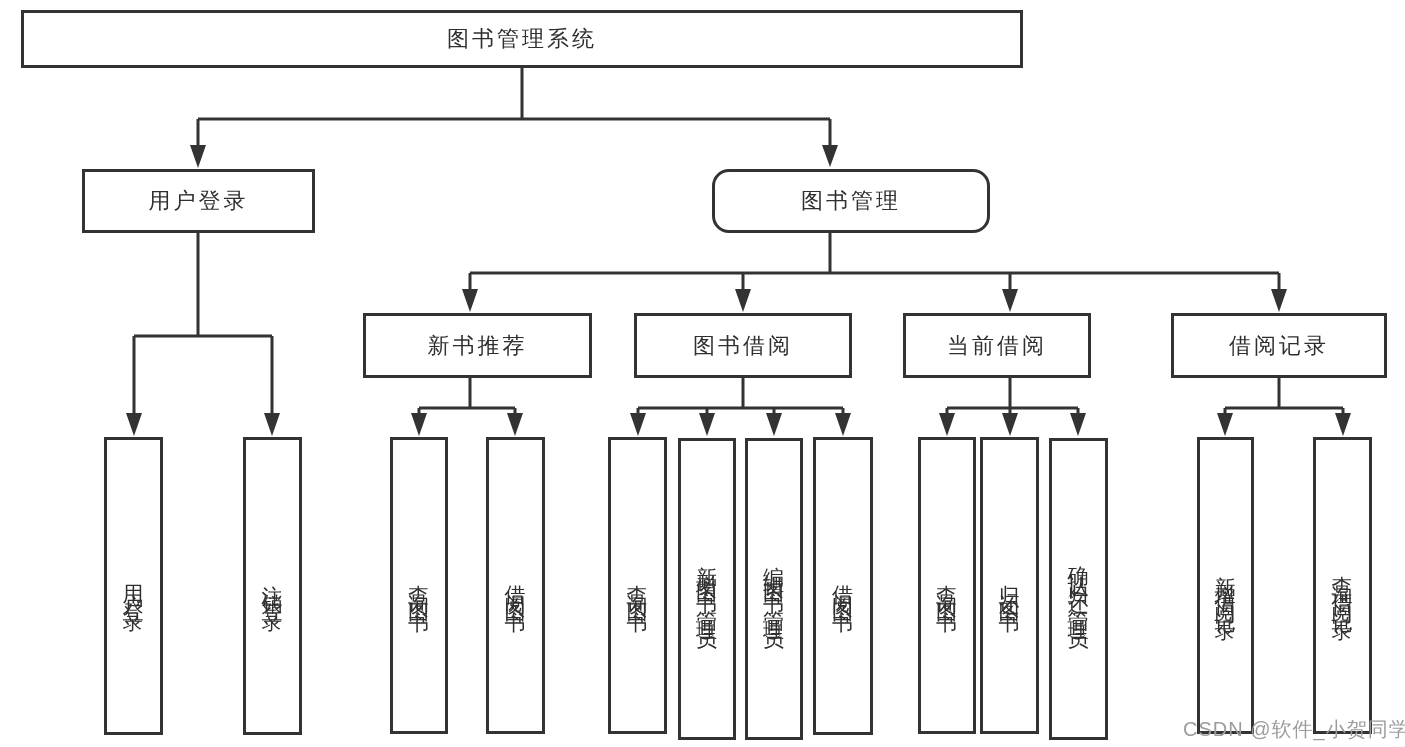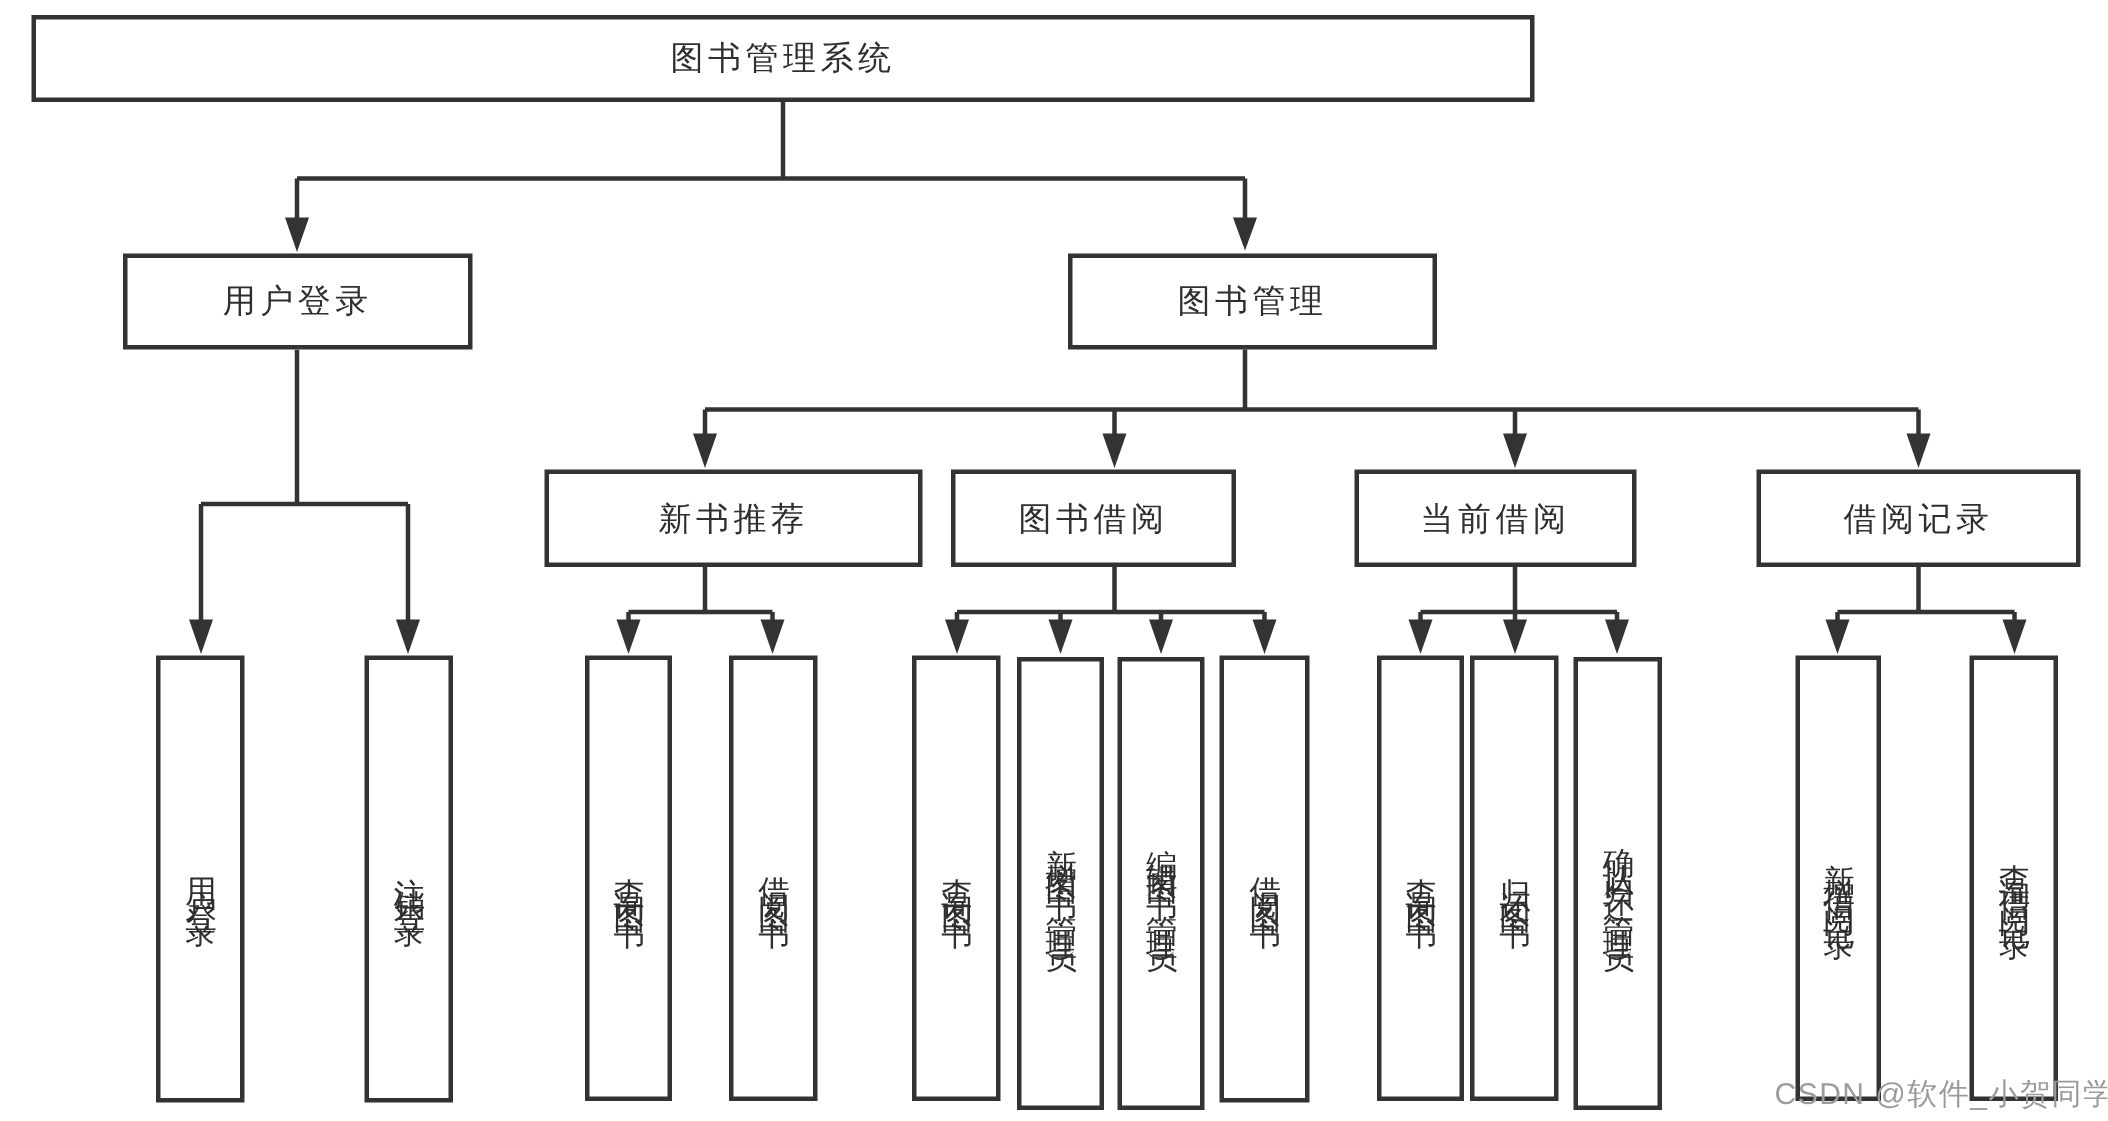--- a/index.html
+++ b/index.html
@@ -107,28 +107,28 @@
     </g>
   </svg>
 
   <div class="node h-node" style="left:21px; top:10px; width:1002px; height:58px;">
     <span>图书管理系统</span>
   </div>
 
   <div class="node h-node" style="left:82px; top:169px; width:233px; height:64px;">
     <span>用户登录</span>
   </div>
-  <div class="node h-node" style="left:712px; top:169px; width:246px; height:64px;">
+  <div class="node h-node" style="left:712px; top:169px; width:278px; height:64px;border-radius:17px;">
     <span>图书管理</span>
   </div>
 
-  <div class="node h-node" style="left:363px; top:313px; width:252px; height:65px;">
+  <div class="node h-node" style="left:363px; top:313px; width:229px; height:65px;">
     <span>新书推荐</span>
   </div>
-  <div class="node h-node" style="left:634px; top:313px; width:190px; height:65px;">
+  <div class="node h-node" style="left:634px; top:313px; width:218px; height:65px;">
     <span>图书借阅</span>
   </div>
   <div class="node h-node" style="left:903px; top:313px; width:188px; height:65px;">
     <span>当前借阅</span>
   </div>
   <div class="node h-node" style="left:1171px; top:313px; width:216px; height:65px;">
     <span>借阅记录</span>
   </div>
 
   <div class="node v-node" style="left:104px; top:437px; width:59px; height:298px;">

